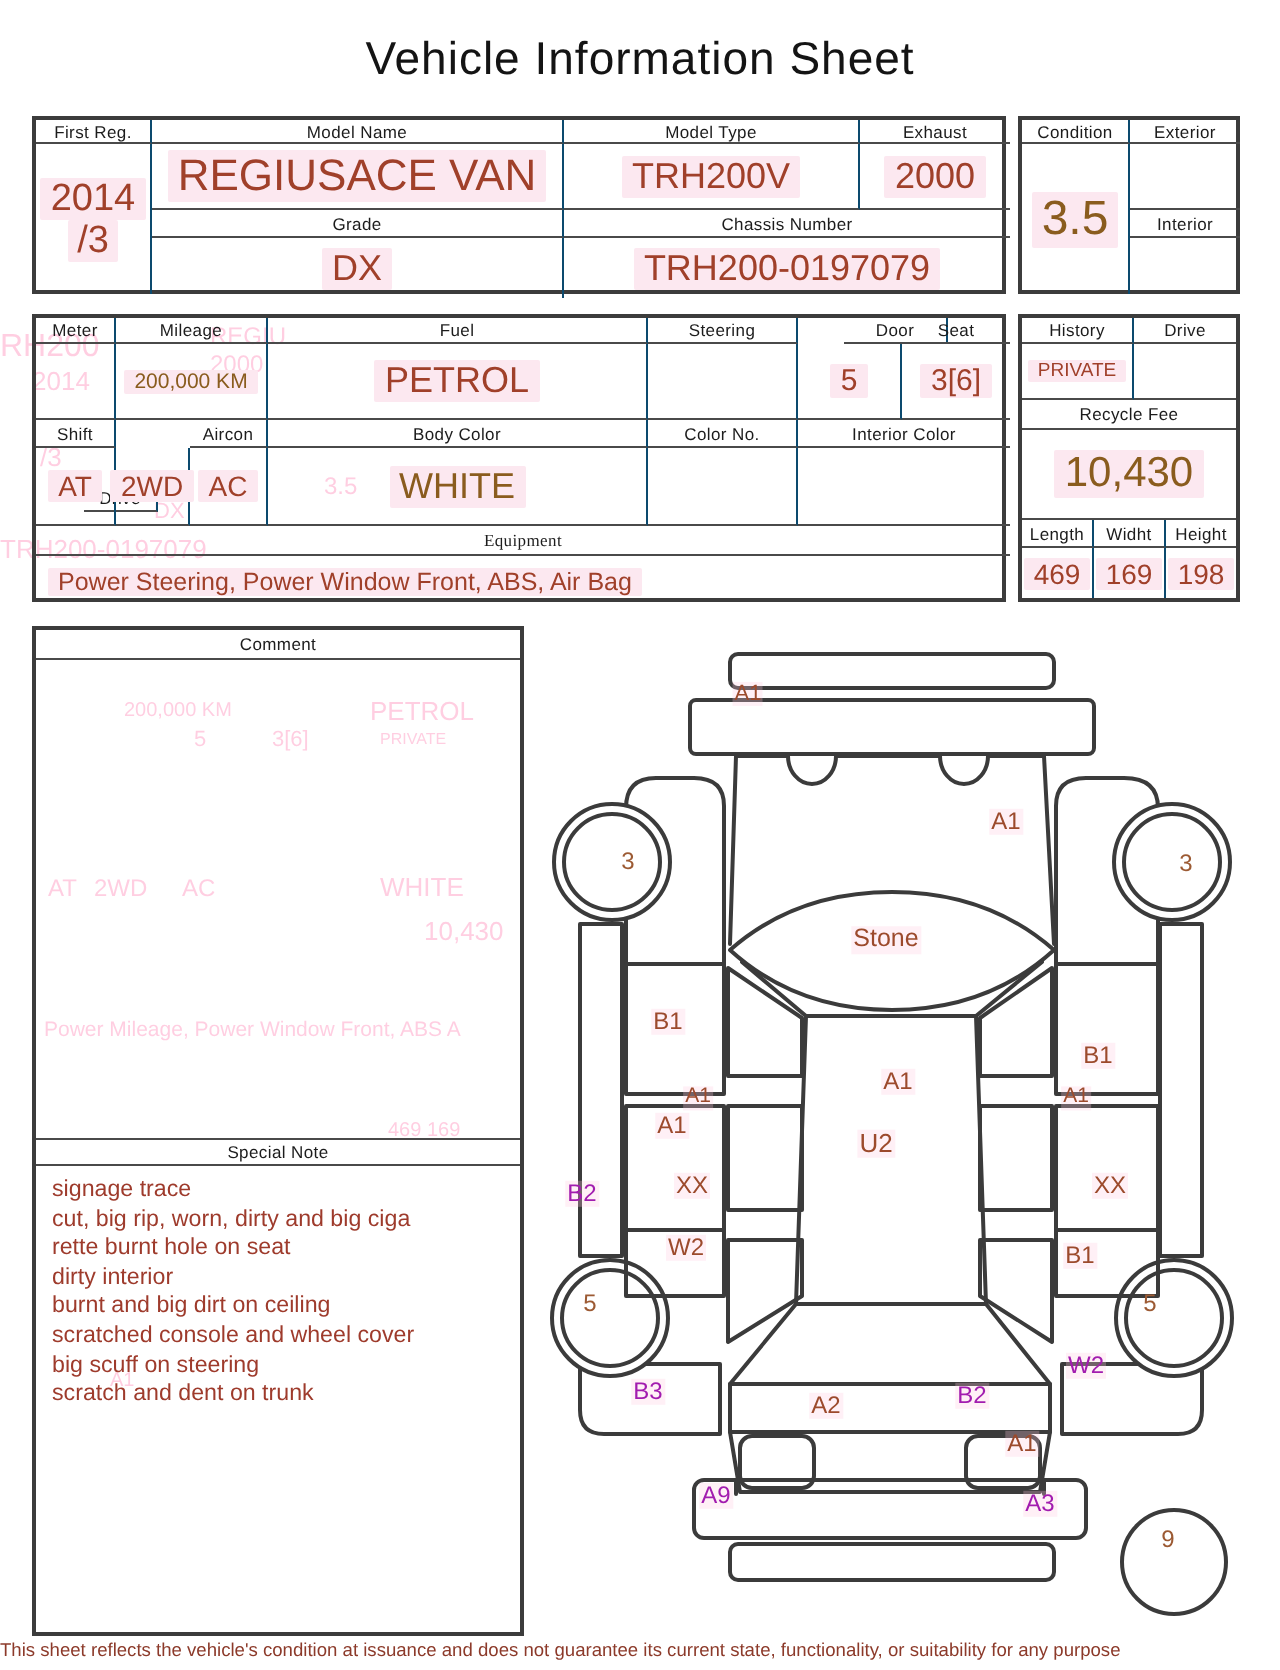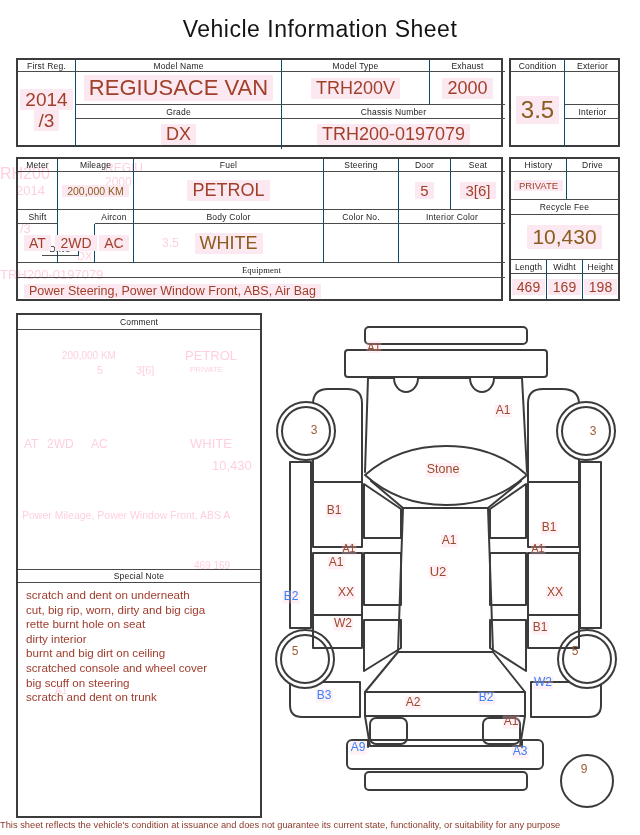--- a/index.html
+++ b/index.html
@@ -11,21 +11,21 @@
   .lab{font-size:8.5px;color:#1c1c1c;letter-spacing:.2px;}
   .val{color:#a0402a;}
   .amber{color:#8a5c1e;}
   .hl{background:#fce8f0;padding:0 5px;border-radius:1px;white-space:nowrap;}
   .title{position:absolute;left:0;right:0;top:16px;text-align:center;font-size:23px;color:#141414;letter-spacing:.5px;}
   .notes-lines{padding:5px 0 0 8px;}
   .note-line{font-size:11.6px;line-height:14.6px;color:#9e3b2c;}
   .equip{justify-content:flex-start;padding-left:6px;font-size:12.5px;}
   .marker{position:absolute;transform:translate(-50%,-50%);font-size:12px;color:#9c4a2c;
           background:rgba(255,200,222,.28);padding:0 1px;line-height:1.1;white-space:nowrap;z-index:5;}
-  .marker.red{color:#3b82f6;}
+  .marker.red{color:#a21caf;}
   .marker.plain{background:none;color:#9c5a33;}
   .ghost{position:absolute;color:#ff9ec4;opacity:.5;white-space:nowrap;line-height:1;z-index:0;}
   .footer{position:absolute;left:0;right:0;top:820px;font-size:9.3px;color:#8c3a2a;}
   svg{position:absolute;z-index:1;}
   .overlay{position:absolute;inset:0;pointer-events:none;}
   .firstreg{flex-direction:column;line-height:21px;font-size:19px;}
 </style>
 </head>
 <body>
 
@@ -94,21 +94,21 @@
     <div class="cell bb" style="left:54px;top:12px;width:55px;height:33px;"></div>
     <div class="cell lab bb" style="left:54px;top:45px;width:55px;height:14px;">Interior</div>
     <div class="cell" style="left:54px;top:59px;width:55px;height:30px;"></div>
   </div>
 
   <div class="box" style="left:16px;top:157px;width:487px;height:144px;">
     <div class="cell lab br bb" style="left:0;top:0;width:40px;height:13px;">Meter</div>
     <div class="cell lab br bb" style="left:40px;top:0;width:76px;height:13px;">Mileage</div>
     <div class="cell lab br bb" style="left:116px;top:0;width:190px;height:13px;">Fuel</div>
     <div class="cell lab br bb" style="left:306px;top:0;width:75px;height:13px;">Steering</div>
-    <div class="cell lab br bb" style="left:381px;top:0;width:52px;height:13px;">Door</div>
+    <div class="cell lab br bb" style="left:404px;top:0;width:52px;height:13px;">Door</div>
     <div class="cell lab bb" style="left:433px;top:0;width:54px;height:13px;">Seat</div>
 
     <div class="cell br bb" style="left:0;top:13px;width:40px;height:38px;"></div>
     <div class="cell val amber br bb" style="left:40px;top:13px;width:76px;height:38px;font-size:10.5px;">
         <span class="hl amber">200,000 KM</span>
       </div>
     <div class="cell val br bb" style="left:116px;top:13px;width:190px;height:38px;font-size:18px;">
         <span class="hl">PETROL</span>
       </div>
     <div class="cell br bb" style="left:306px;top:13px;width:75px;height:38px;"></div>
@@ -170,21 +170,21 @@
     <div class="cell val" style="left:72px;top:115px;width:35px;height:25px;font-size:14px;">
         <span class="hl">198</span>
       </div>
   </div>
 
   <div class="box" style="left:16px;top:313px;width:246px;height:505px;">
     <div class="cell lab bb" style="left:0;top:0;width:242px;height:15px;text-align:right;">Comment</div>
     <div style="position:absolute;left:0;top:15px;width:242px;height:239px;"></div>
     <div class="cell lab bt bb" style="left:0;top:254px;width:242px;height:14px;">Special Note</div>
     <div class="notes-lines" style="position:absolute;left:0;top:268px;width:234px;">
-        <div class="note-line">scratch and dent on underneath</div>
+        <div class="note-line">signage trace</div>
         <div class="note-line">cut, big rip, worn, dirty and big ciga</div>
         <div class="note-line">rette burnt hole on seat</div>
         <div class="note-line">dirty interior</div>
         <div class="note-line">burnt and big dirt on ceiling</div>
         <div class="note-line">scratched console and wheel cover</div>
         <div class="note-line">big scuff on steering</div>
         <div class="note-line">scratch and dent on trunk</div>
       </div>
   </div>
 

